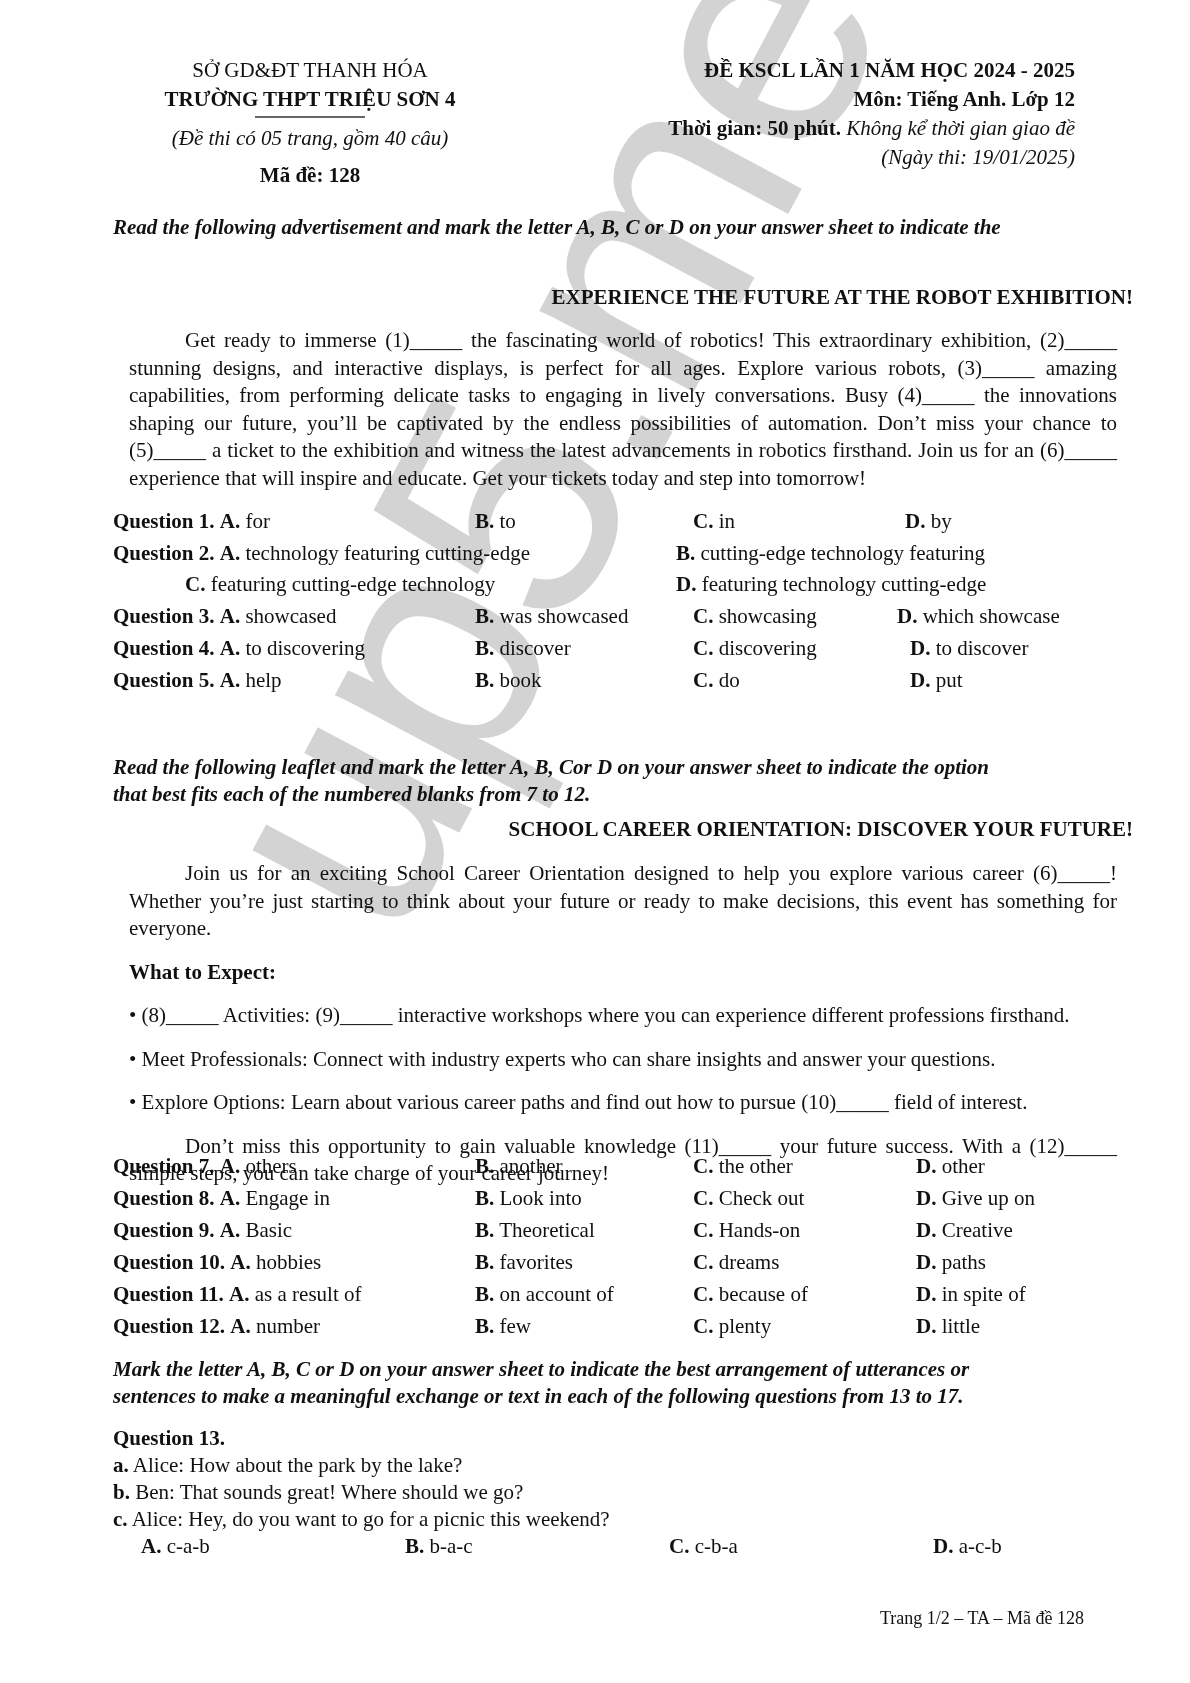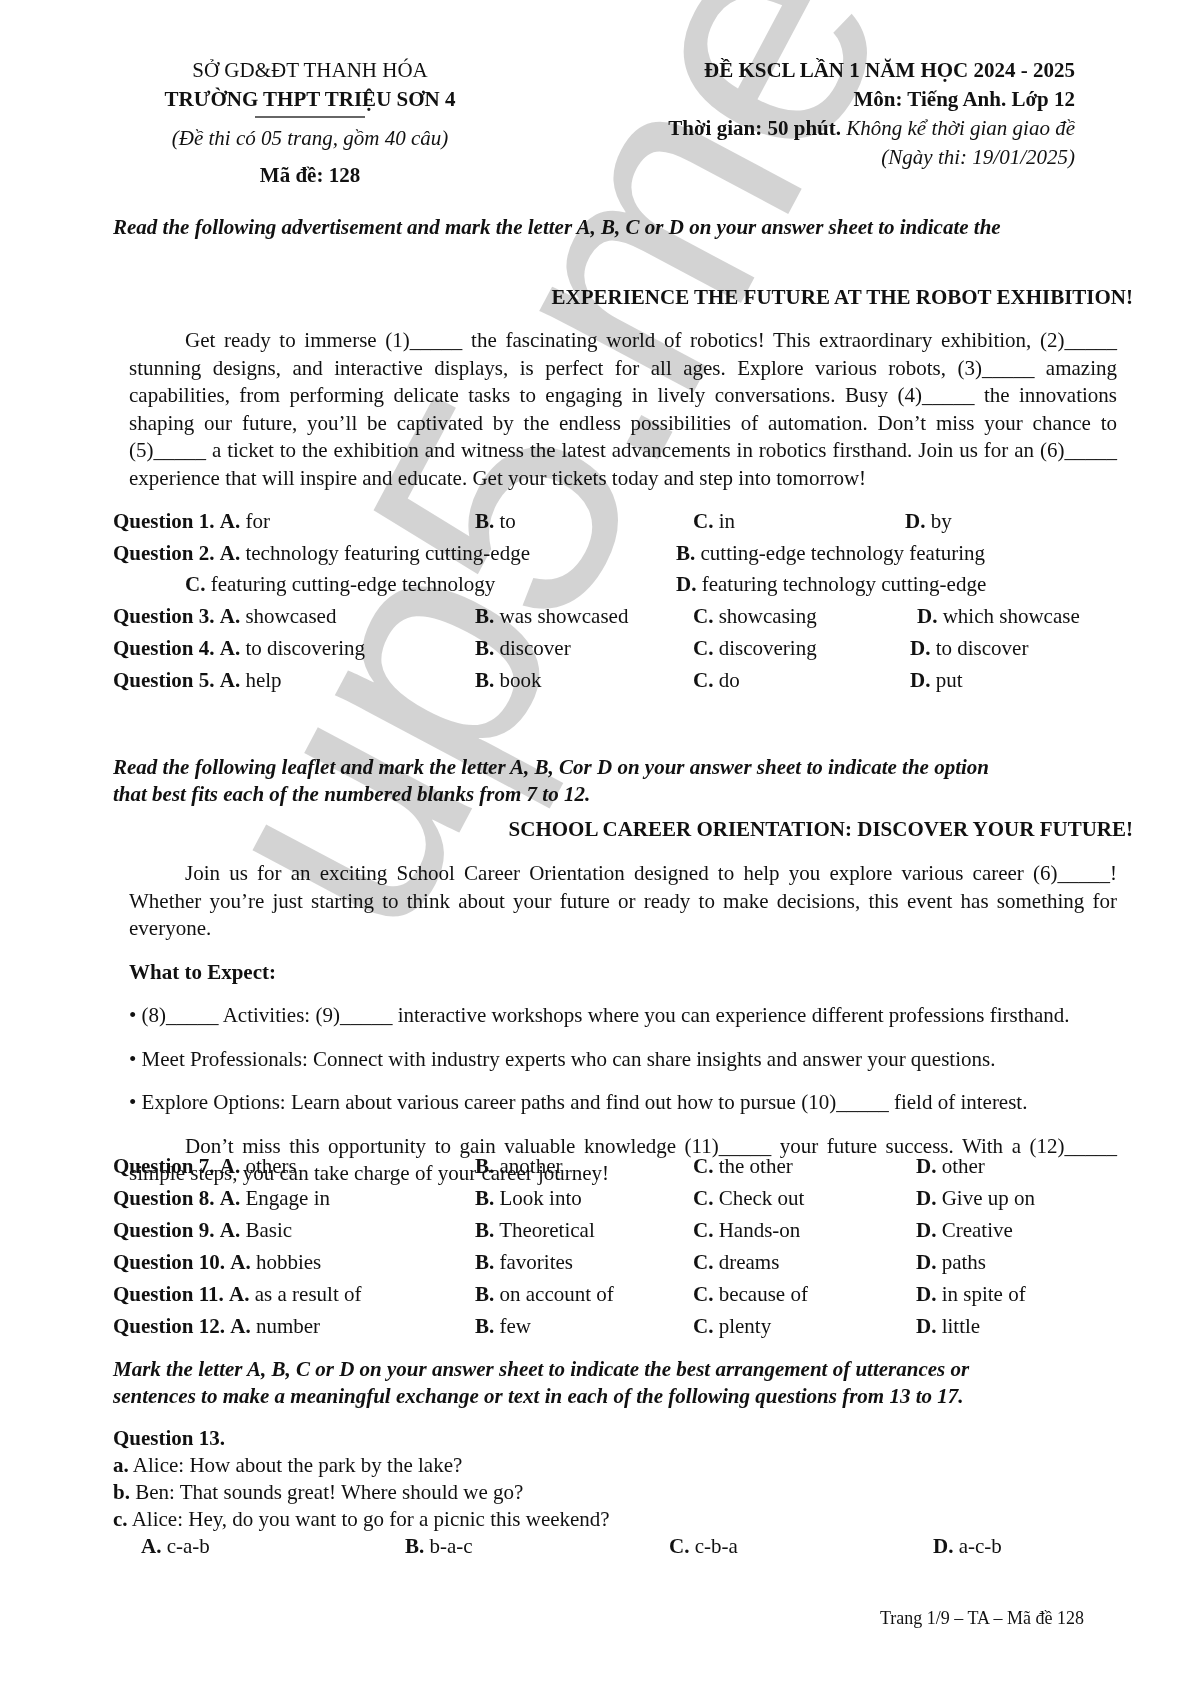--- a/index.html
+++ b/index.html
@@ -67,21 +67,21 @@
   </div>
   <div class="qrow" style="top:569px">
     <span class="opt" style="left:72px"><b>C.</b> <span>featuring cutting-edge technology</span></span>
     <span class="opt" style="left:563px"><b>D.</b> <span>featuring technology cutting-edge</span></span>
   </div>
 
   <div class="qrow" style="top:601px">
     <span class="opt" style="left:0"><b>Question 3.</b> <b>A.</b> <span>showcased</span></span>
     <span class="opt" style="left:362px"><b>B.</b> <span>was showcased</span></span>
     <span class="opt" style="left:580px"><b>C.</b> <span>showcasing</span></span>
-    <span class="opt" style="left:804px"><b>D.</b> <span>which showcase</span></span>
+    <span class="opt" style="left:784px"><b>D.</b> <span>which showcase</span></span>
   </div>
 
   <div class="qrow" style="top:633px">
     <span class="opt" style="left:0"><b>Question 4.</b> <b>A.</b> <span>to discovering</span></span>
     <span class="opt" style="left:362px"><b>B.</b> <span>discover</span></span>
     <span class="opt" style="left:580px"><b>C.</b> <span>discovering</span></span>
     <span class="opt" style="left:797px"><b>D.</b> <span>to discover</span></span>
   </div>
 
   <div class="qrow" style="top:665px">
@@ -151,14 +151,14 @@
   <div class="abs" style="left:113px; top:1452px; line-height:27px"><b>a.</b><span> Alice: How about the park by the lake?</span></div>
   <div class="abs" style="left:113px; top:1506px; line-height:27px"><b>c.</b><span> Alice: Hey, do you want to go for a picnic this weekend?</span></div>
   <div class="abs" style="left:113px; top:1479px; line-height:27px"><b>b.</b><span> Ben: That sounds great! Where should we go?</span></div>
   <div class="qrow" style="top:1531px">
     <span class="opt" style="left:28px"><b>A.</b> <span>c-a-b</span></span>
     <span class="opt" style="left:292px"><b>B.</b> <span>b-a-c</span></span>
     <span class="opt" style="left:556px"><b>C.</b> <span>c-b-a</span></span>
     <span class="opt" style="left:820px"><b>D.</b> <span>a-c-b</span></span>
   </div>
 
-  <div class="footer">Trang 1/9 – TA – Mã đề 128</div>
+  <div class="footer">Trang 1/2 – TA – Mã đề 128</div>
 </div>
 
 </body></html>

